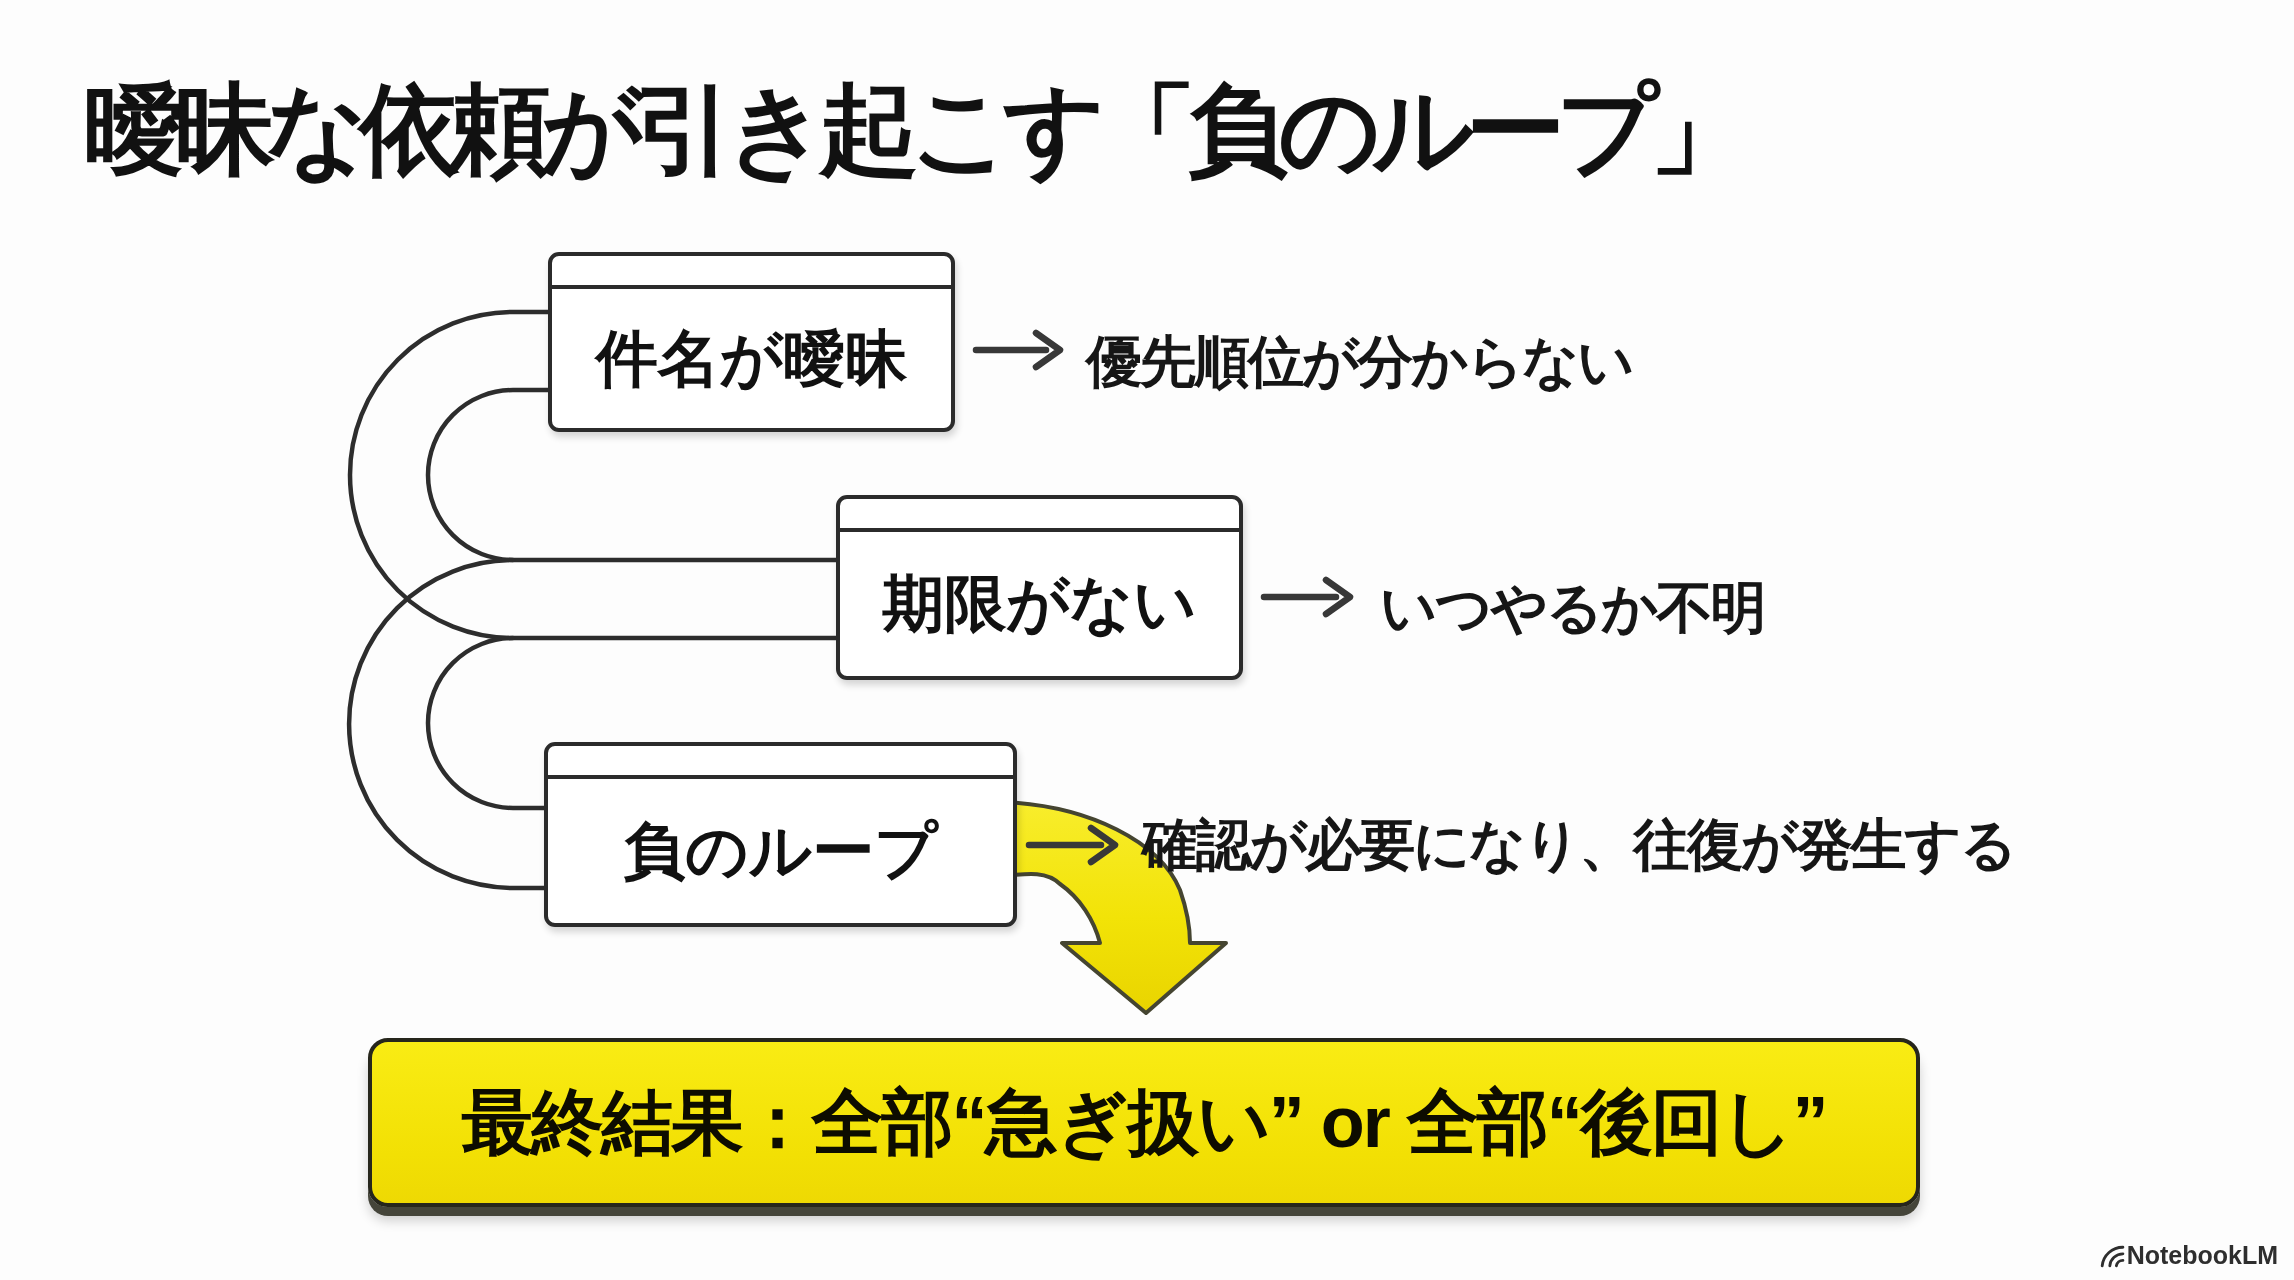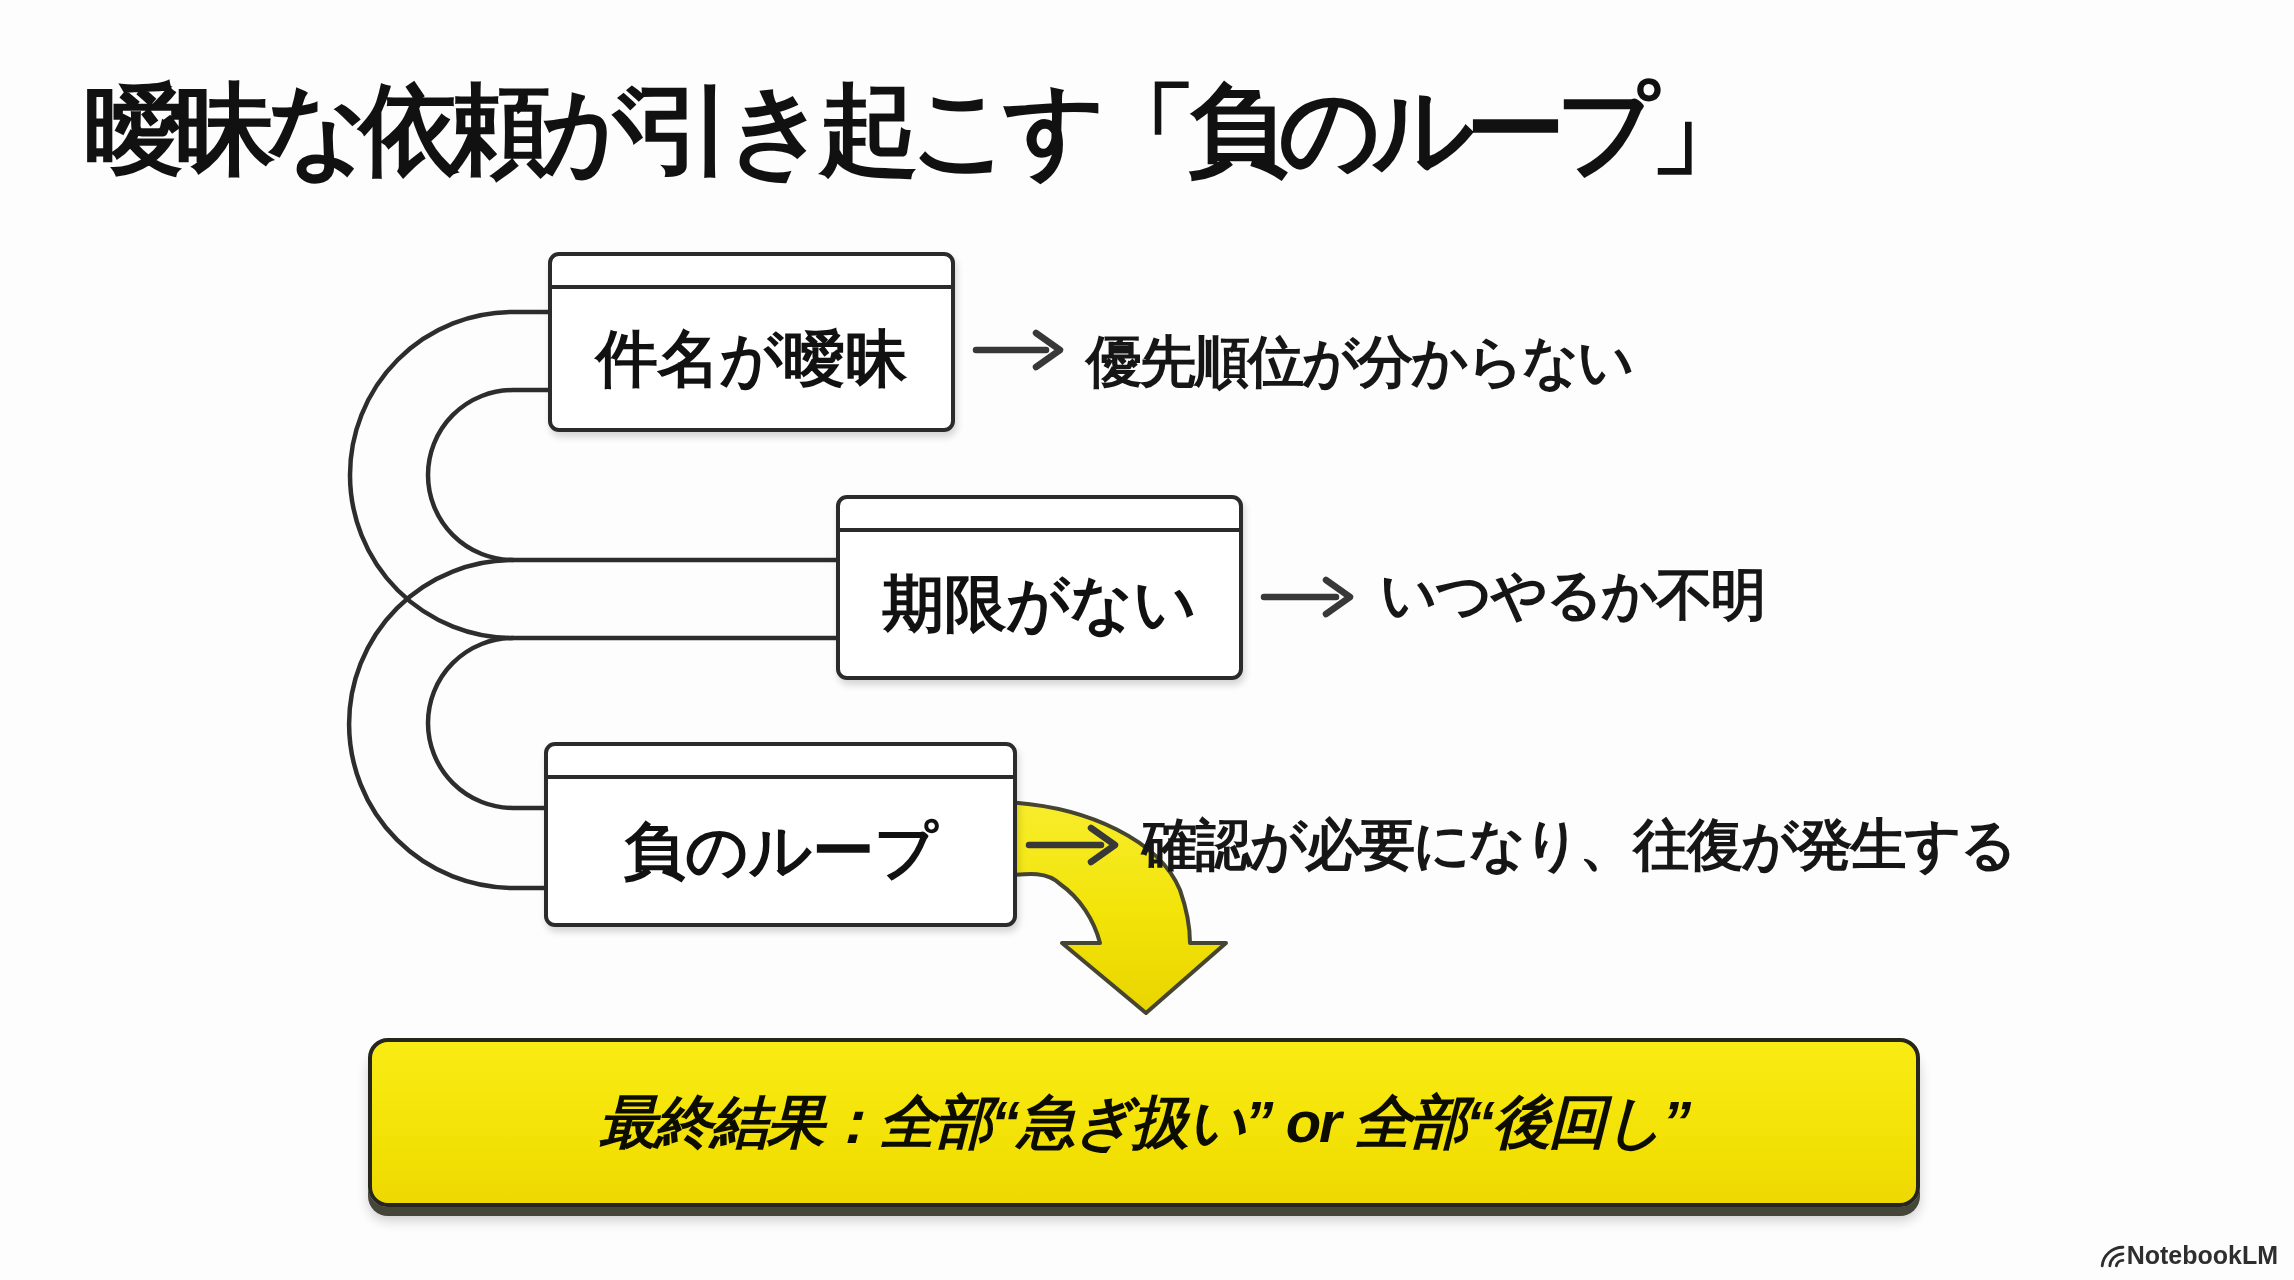--- a/index.html
+++ b/index.html
@@ -27,21 +27,21 @@
     line-height:66px;color:#161616;white-space:nowrap;z-index:3;
   }
   .final-banner{
     position:absolute;left:368px;top:1038px;width:1552px;height:169px;box-sizing:border-box;
     background:linear-gradient(180deg,#f9ec14 0%,#f2e004 70%,#eed903 100%);
     border:4px solid #26261c;border-radius:20px;
     box-shadow:0 9px 0 #45453a, 0 14px 12px rgba(0,0,0,0.18);
     display:flex;align-items:center;justify-content:center;z-index:2;
   }
   .final-banner .final-text{
-    font-weight:900;font-size:58px;letter-spacing:-2px;color:#0d0c00;white-space:nowrap;font-style:italic;
+    font-weight:900;font-size:72px;letter-spacing:-2px;color:#0d0c00;white-space:nowrap;
   }
   .brand{
     position:absolute;right:16px;bottom:10px;display:flex;align-items:center;z-index:2;
   }
   .brand .wordmark{font-size:25px;font-weight:700;color:#2e2e2e;letter-spacing:0px;}
 </style>
 </head>
 <body>
 
 <div class="stage">
@@ -96,21 +96,21 @@
     <div class="bar"></div>
     <div class="label">期限がない</div>
   </div>
 
   <div class="card" style="left:544px;top:742px;width:473px;height:185px;">
     <div class="bar"></div>
     <div class="label">負のループ</div>
   </div>
 
   <div class="consequence" style="left:1086px;top:317px;margin-top:12px;">優先順位が分からない</div>
-  <div class="consequence" style="left:1380px;top:562px;">いつやるか不明</div>
+  <div class="consequence" style="left:1380px;top:575px;">いつやるか不明</div>
   <div class="consequence" style="left:1142px;top:812px;">確認が必要になり、往復が発生する</div>
 
   <div class="final-banner">
     <span class="final-text">最終結果：全部“急ぎ扱い” or 全部“後回し”</span>
   </div>
 
   <div class="brand">
     <svg width="30" height="24" viewBox="0 0 26 22" fill="none" stroke="#2e2e2e" stroke-width="2.6" stroke-linecap="round">
       <path d="M 23,3 A 19,19 0 0 0 4,20"></path>
       <path d="M 23,9 A 12,12 0 0 0 11,20"></path>

